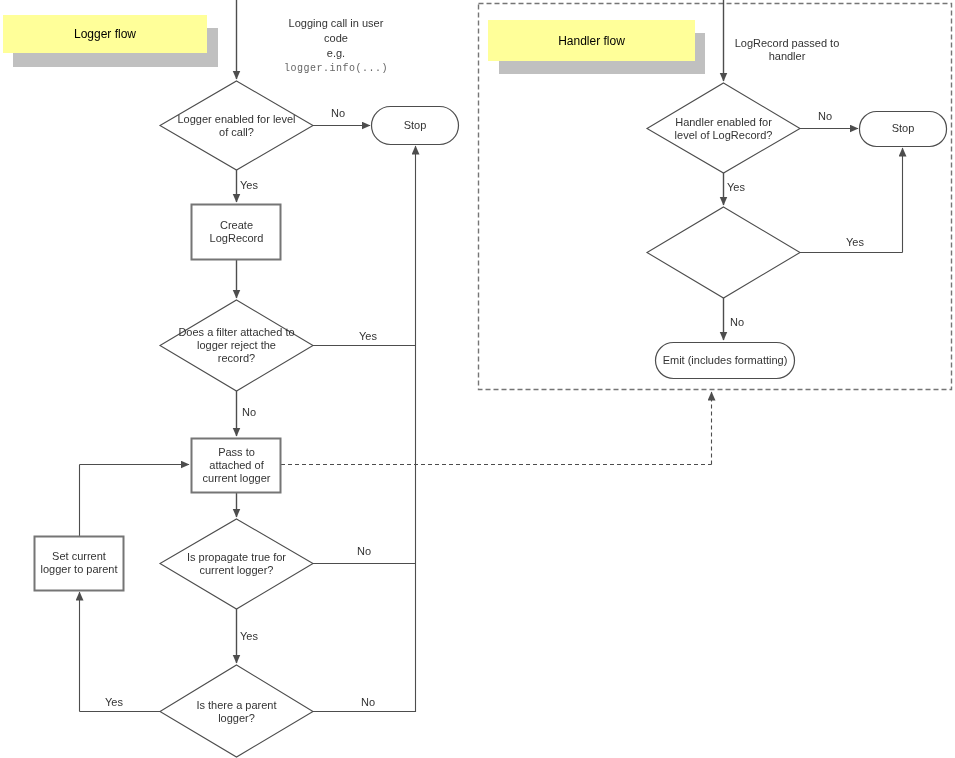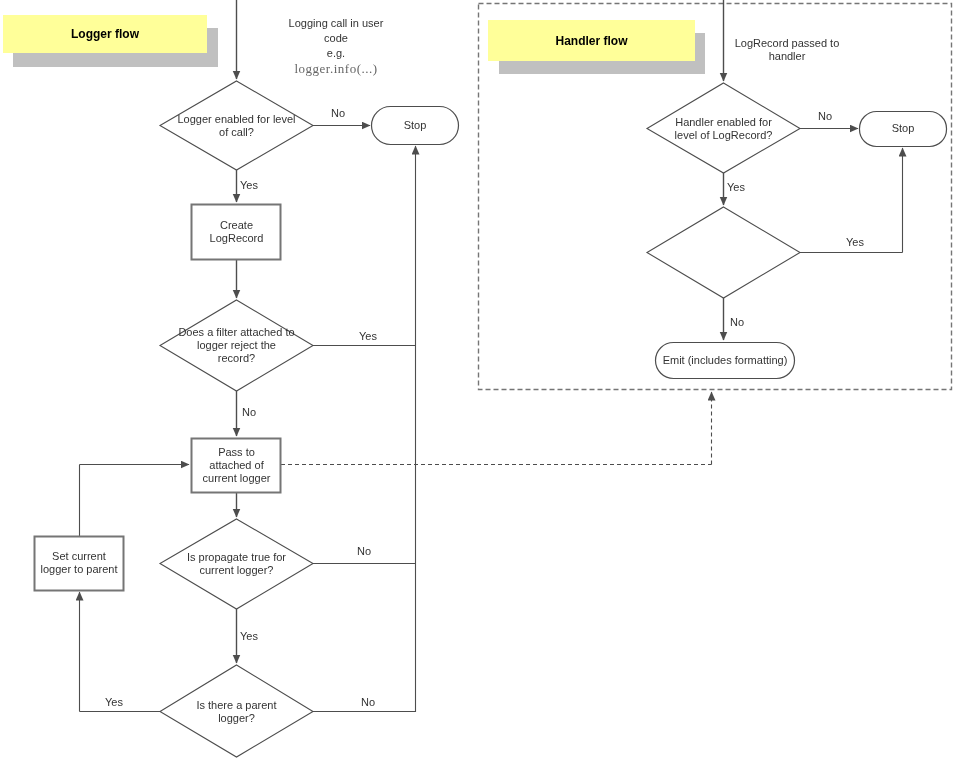--- a/index.html
+++ b/index.html
@@ -27,34 +27,34 @@
     display: flex;
     align-items: center;
     justify-content: center;
     text-align: center;
     font-size: 11px;
     line-height: 13px;
   }
   .lbl { position: absolute; font-size: 11px; line-height: 12px; white-space: nowrap; }
   .entry-block { position: absolute; text-align: center; font-size: 11px; line-height: 15px; margin-left: 28px; }
   .entry-block .code {
-    font-family: Liberation Serif, serif;
+    font-family: Liberation Mono, monospace;
     color: var(--code-text, #666666);
-    font-size: 13px;
+    font-size: 10px;
     letter-spacing: 0.5px;
   }
   .note-shadow { position: absolute; background: var(--note-shadow, #c0c0c0); }
   .note {
     position: absolute;
     background: var(--note-fill, #ffff99);
     display: flex;
     align-items: center;
     justify-content: center;
     font-size: 12px;
-    font-weight: bold;
+    font-weight: normal;
     color: #000000;
   }
 </style>
 </head>
 <body>
 
 <div class="canvas">
 
   <svg class="flow-svg" width="955" height="758" viewBox="0 0 955 758">
     <defs>

